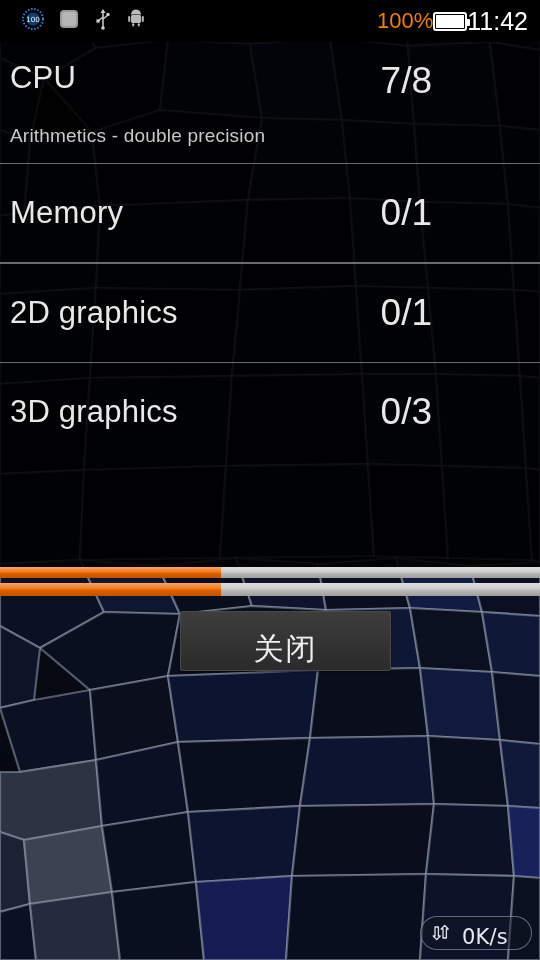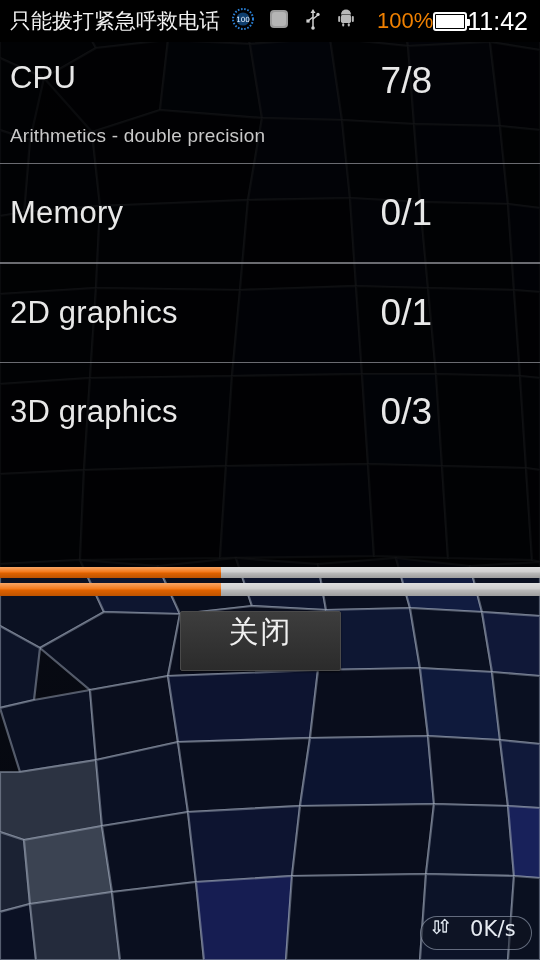--- a/index.html
+++ b/index.html
@@ -113,41 +113,41 @@
       rgba(0,0,0,0.08) 55%,
       rgba(0,0,0,0.22) 100%);
     pointer-events:none;
   }
   #pbar-top    { top:1px;  height:11px; }
   #pbar-bottom { top:17px; height:13px; }
 
   
   #close-button {
     position:absolute; left:180px; top:611px;
-    width:161px; height:60px;
+    width:211px; height:60px;
     background:linear-gradient(to bottom,#3d3d3d 0%,#333333 55%,#2b2b2b 100%);
     border:1px solid #4a4a4a;
     border-radius:2px;
-    display:flex; align-items:flex-start; justify-content:center;
+    display:flex; align-items:flex-end; justify-content:center;
     z-index:35;
     box-shadow:0 1px 2px rgba(0,0,0,0.6);
   }
   #close-button-label {
     color:#f0f0f0; font-size:30px; letter-spacing:2px;
     font-family:"DejaVu Sans","Liberation Sans",sans-serif;
   }
 
   
   #net-speed {
     position:absolute; right:8px; bottom:10px;
     height:34px; min-width:112px;
     border:1px solid rgba(170,180,200,0.55);
     border-radius:17px;
     background:rgba(18,22,34,0.45);
-    display:flex; align-items:flex-start; gap:18px;
+    display:flex; align-items:flex-end; gap:10px;
     padding:0 13px 0 9px;
     z-index:36;
   }
   #net-speed-label {
     color:#e6ebf2; font-size:21px; letter-spacing:0.2px;
     font-family:"DejaVu Sans","Liberation Sans",sans-serif;
   }
 </style>
 </head>
 <body>
@@ -256,21 +256,20 @@
         <polygon points="292,876 426,874 420,960 286,960" fill="#090e1e"></polygon>
         <polygon points="426,874 514,876 508,960 420,960" fill="#0c1328"></polygon>
         <polygon points="514,876 540,878 540,960 508,960" fill="#0a1020"></polygon>
       </g>
     </svg>
   </div>
 
   <div id="dim-overlay"></div>
 
   <div id="status-bar">
-    <span id="carrier-text">只能拨打紧急呼救电话</span>
 
     <span class="sb-icons">
       <span class="sb-ico">
         <svg width="22" height="22" viewBox="0 0 22 22">
           <circle cx="11" cy="11" r="10" fill="none" stroke="#2a7fd4" stroke-width="2" stroke-dasharray="1.6 1.6"></circle>
           <circle cx="11" cy="11" r="6.6" fill="#0f3f6e"></circle>
           <text x="11" y="14" font-family="DejaVu Sans, sans-serif" font-size="7.2" fill="#eaf3ff" text-anchor="middle">100</text>
         </svg>
       </span>
       <span class="sb-ico">

